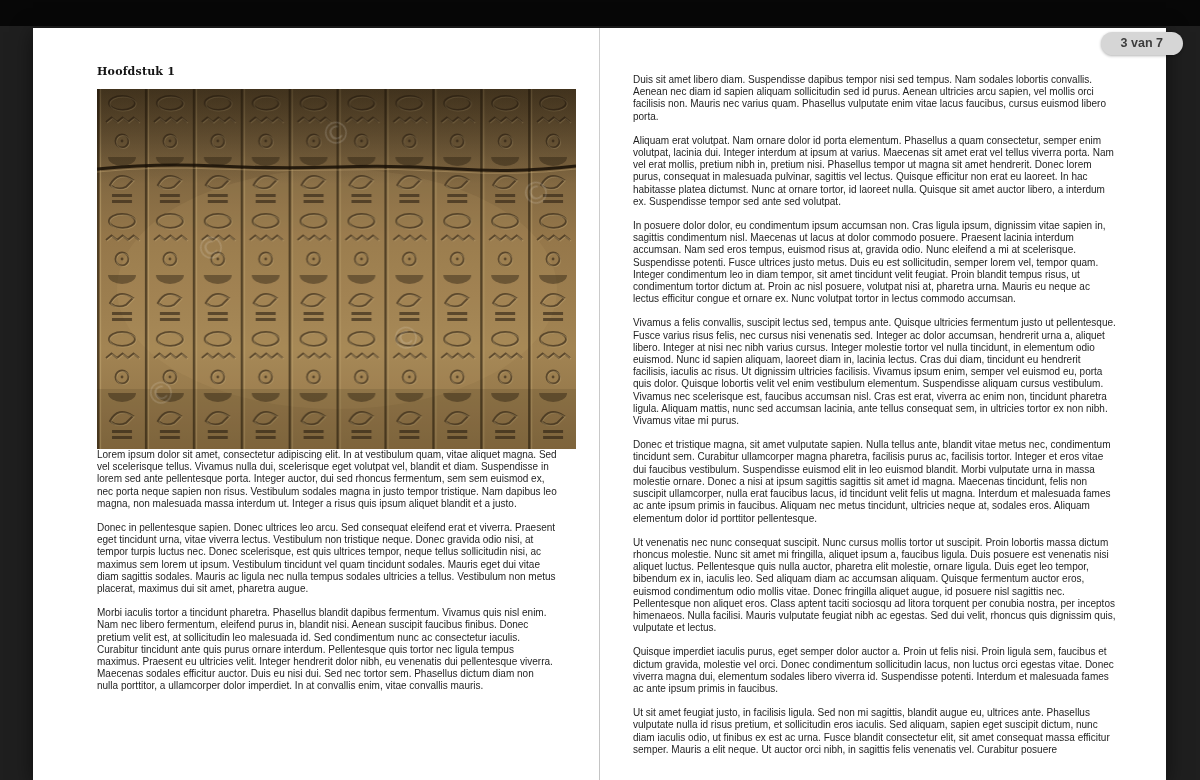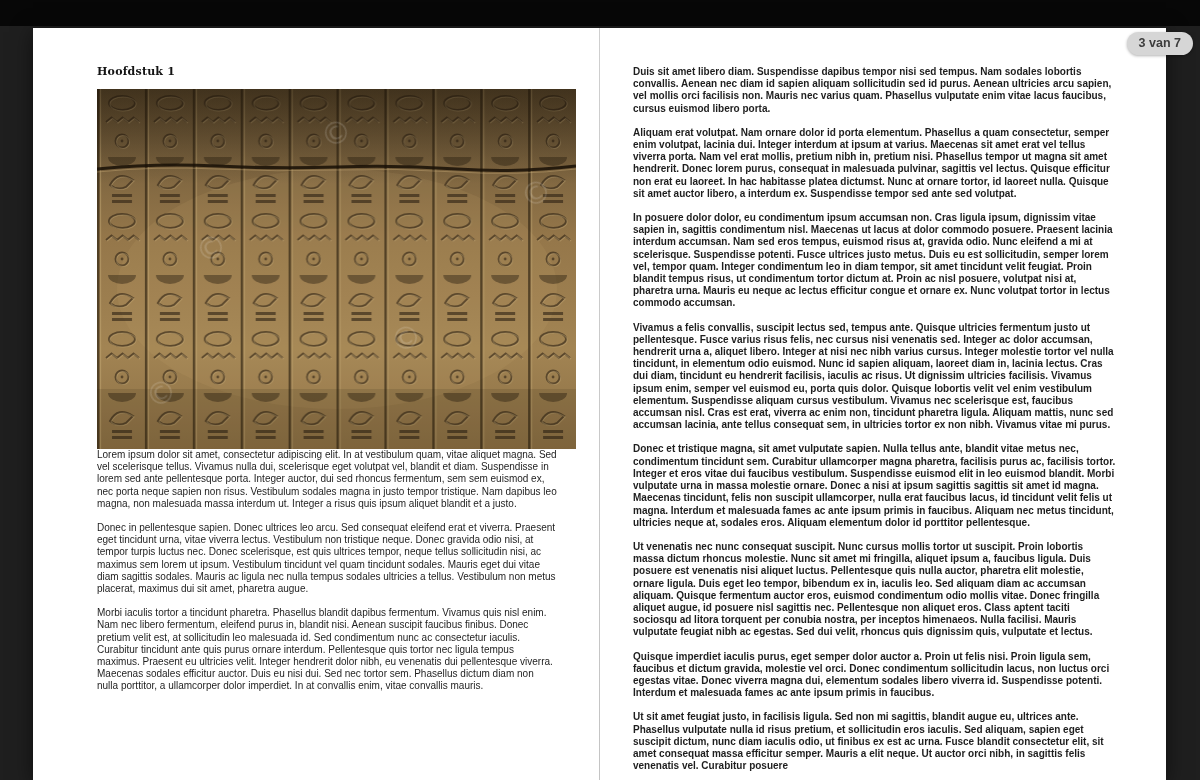--- a/index.html
+++ b/index.html
@@ -13,23 +13,23 @@
   .gutter{width:1px;background:linear-gradient(#cfcfcf,#c4c4c4);}
   .page-right{flex:1;padding:38px 50px 0 33px;}
   .chapter-label{font-family:"DejaVu Serif",serif;font-weight:700;font-size:11px;
     line-height:11px;color:#141414;letter-spacing:.2px;}
   .page-title{margin:7px 0 0;font-family:"DejaVu Sans",sans-serif;font-weight:900;
     font-size:33px;line-height:33px;color:#0b0b0b;-webkit-text-stroke:1.7px #0b0b0b;
     letter-spacing:0;}
   .figure{margin-top:12px;width:479px;height:360px;display:block;}
   .figure svg{display:block;width:479px;height:360px;}
   .body-copy{}
-  .page-right .body-copy{margin-top:0;font-weight:bold;}
+  .page-right .body-copy{margin-top:8px;}
   .body-copy p{margin:0 0 12px;font-size:10px;line-height:12.2px;color:#1e1e1e;}
-  .page-badge{position:absolute;top:32px;right:7px;height:23px;padding:0 12px;
+  .page-badge{position:absolute;top:32px;right:17px;height:23px;padding:0 20px;
     border-radius:12px;background:#d6d6d6;color:#3d3d3d;font-size:12.5px;
     font-weight:600;line-height:23px;box-shadow:0 1px 3px rgba(0,0,0,.3);
     white-space:nowrap;}
 </style>
 </head>
 <body>
 
 <div class="viewer">
   <div class="topbar"></div>
 

